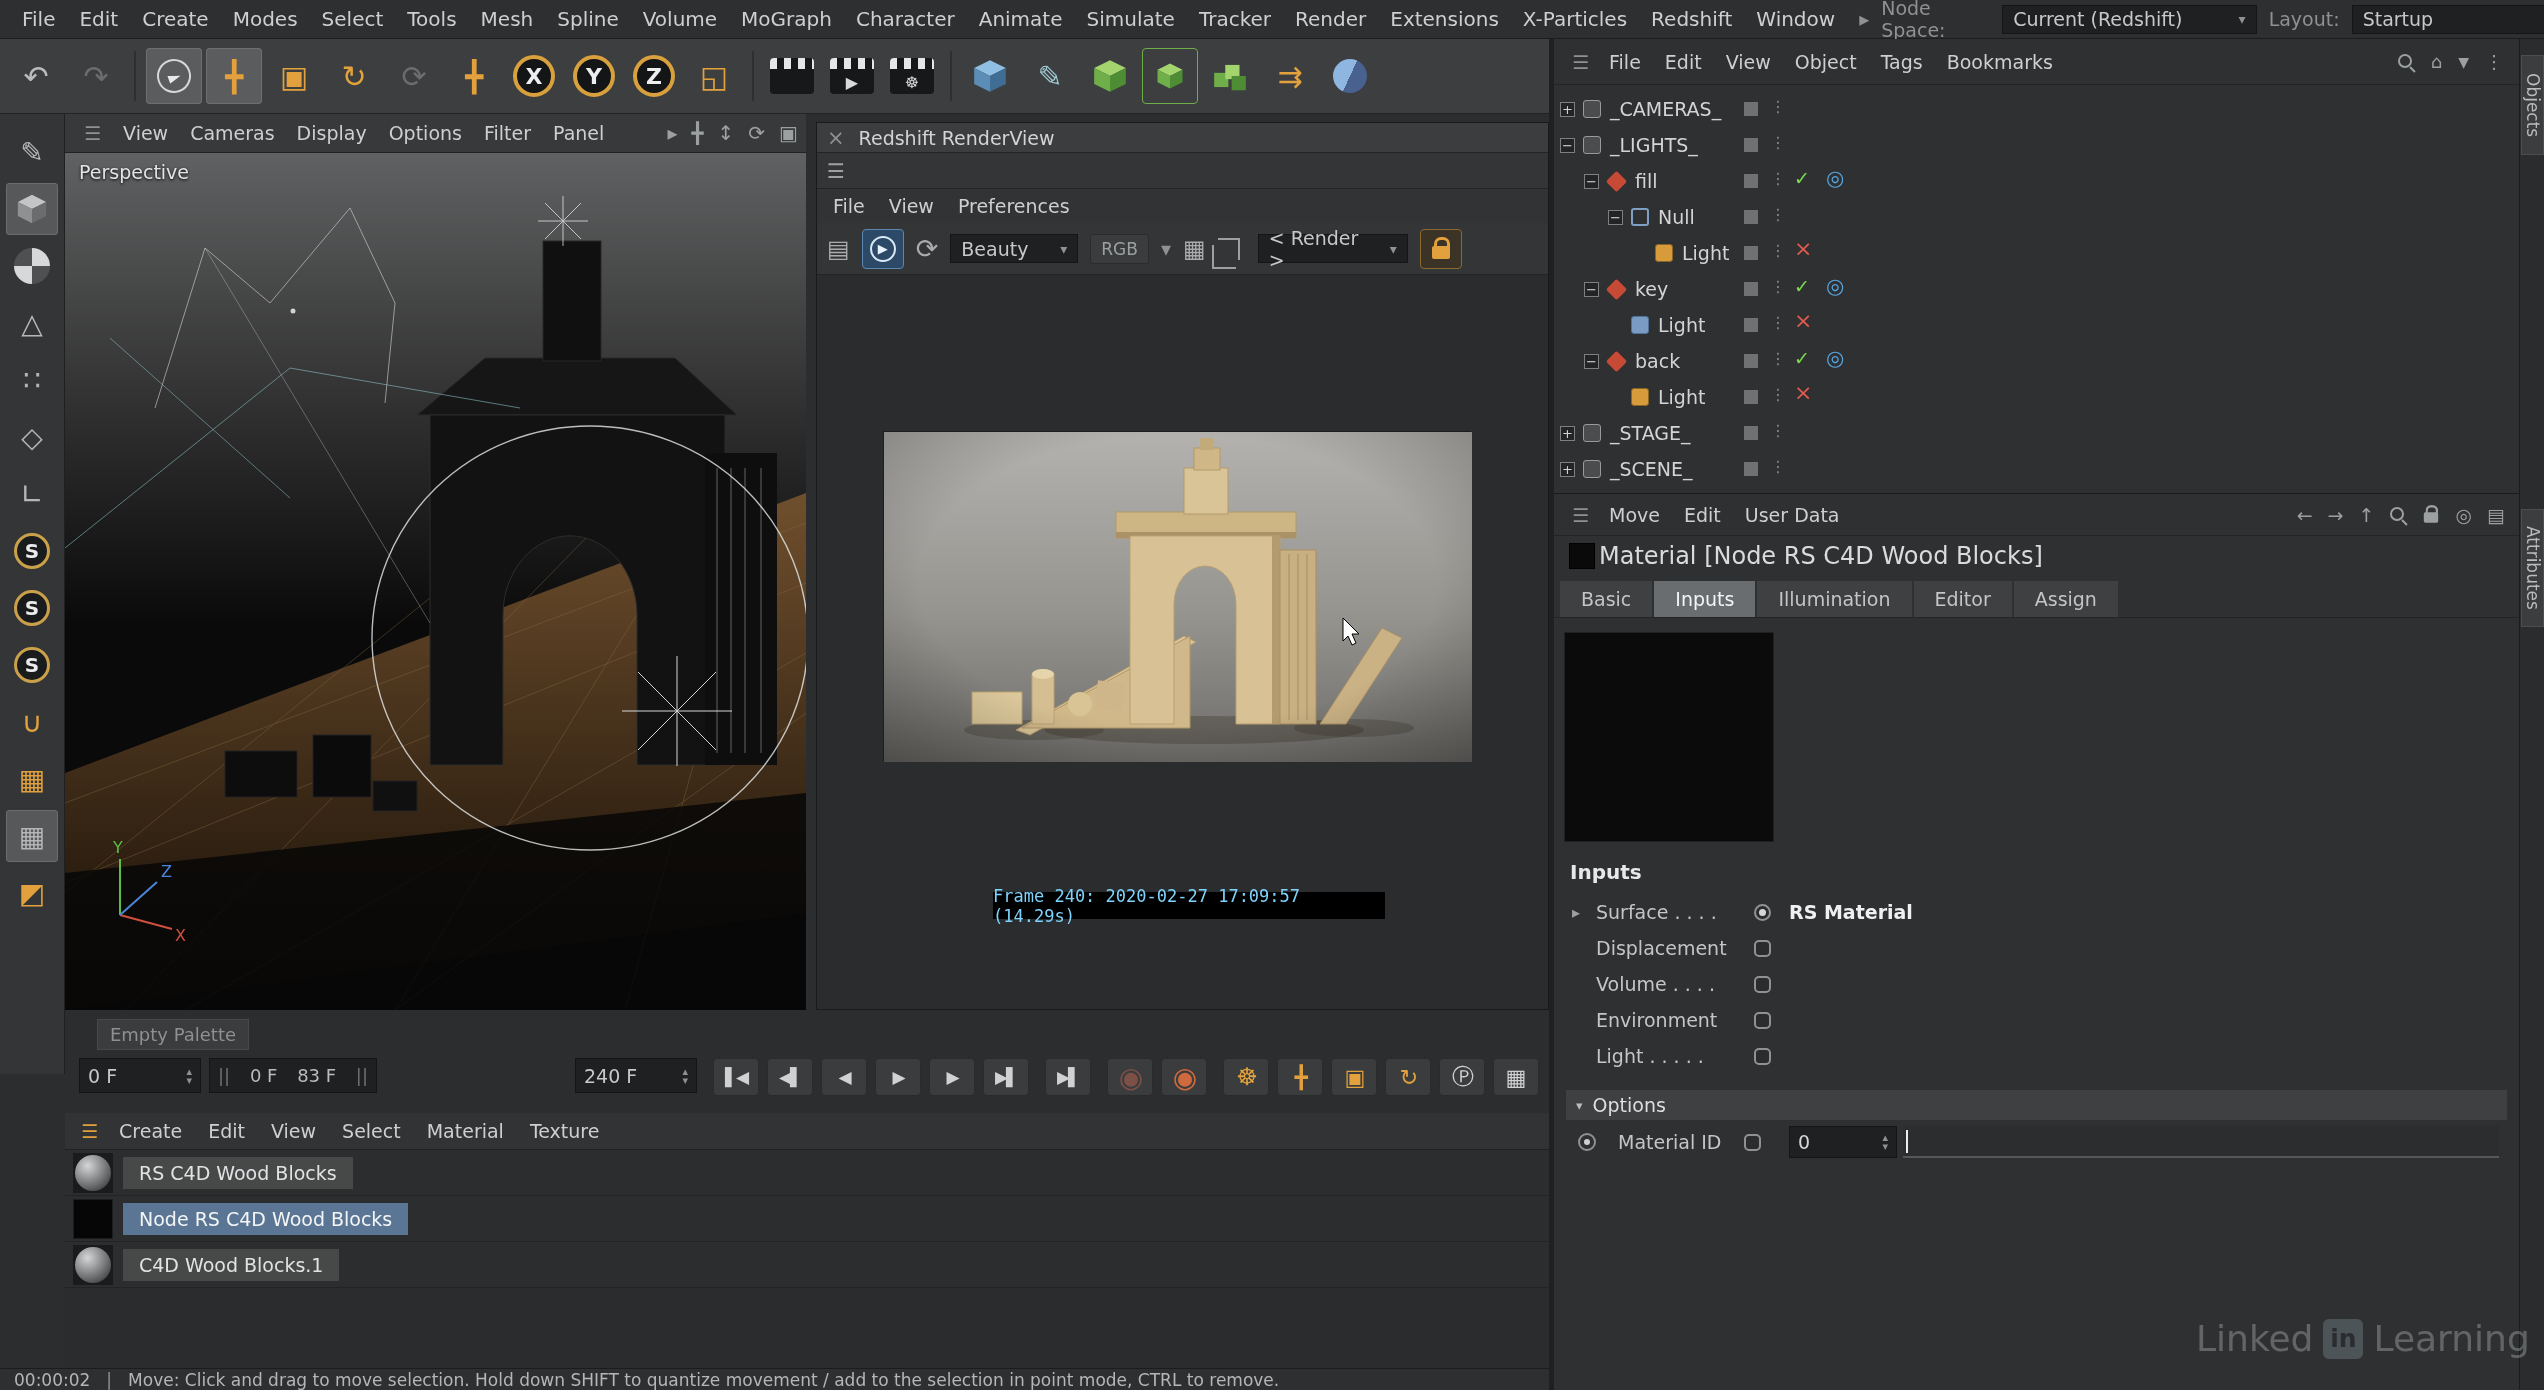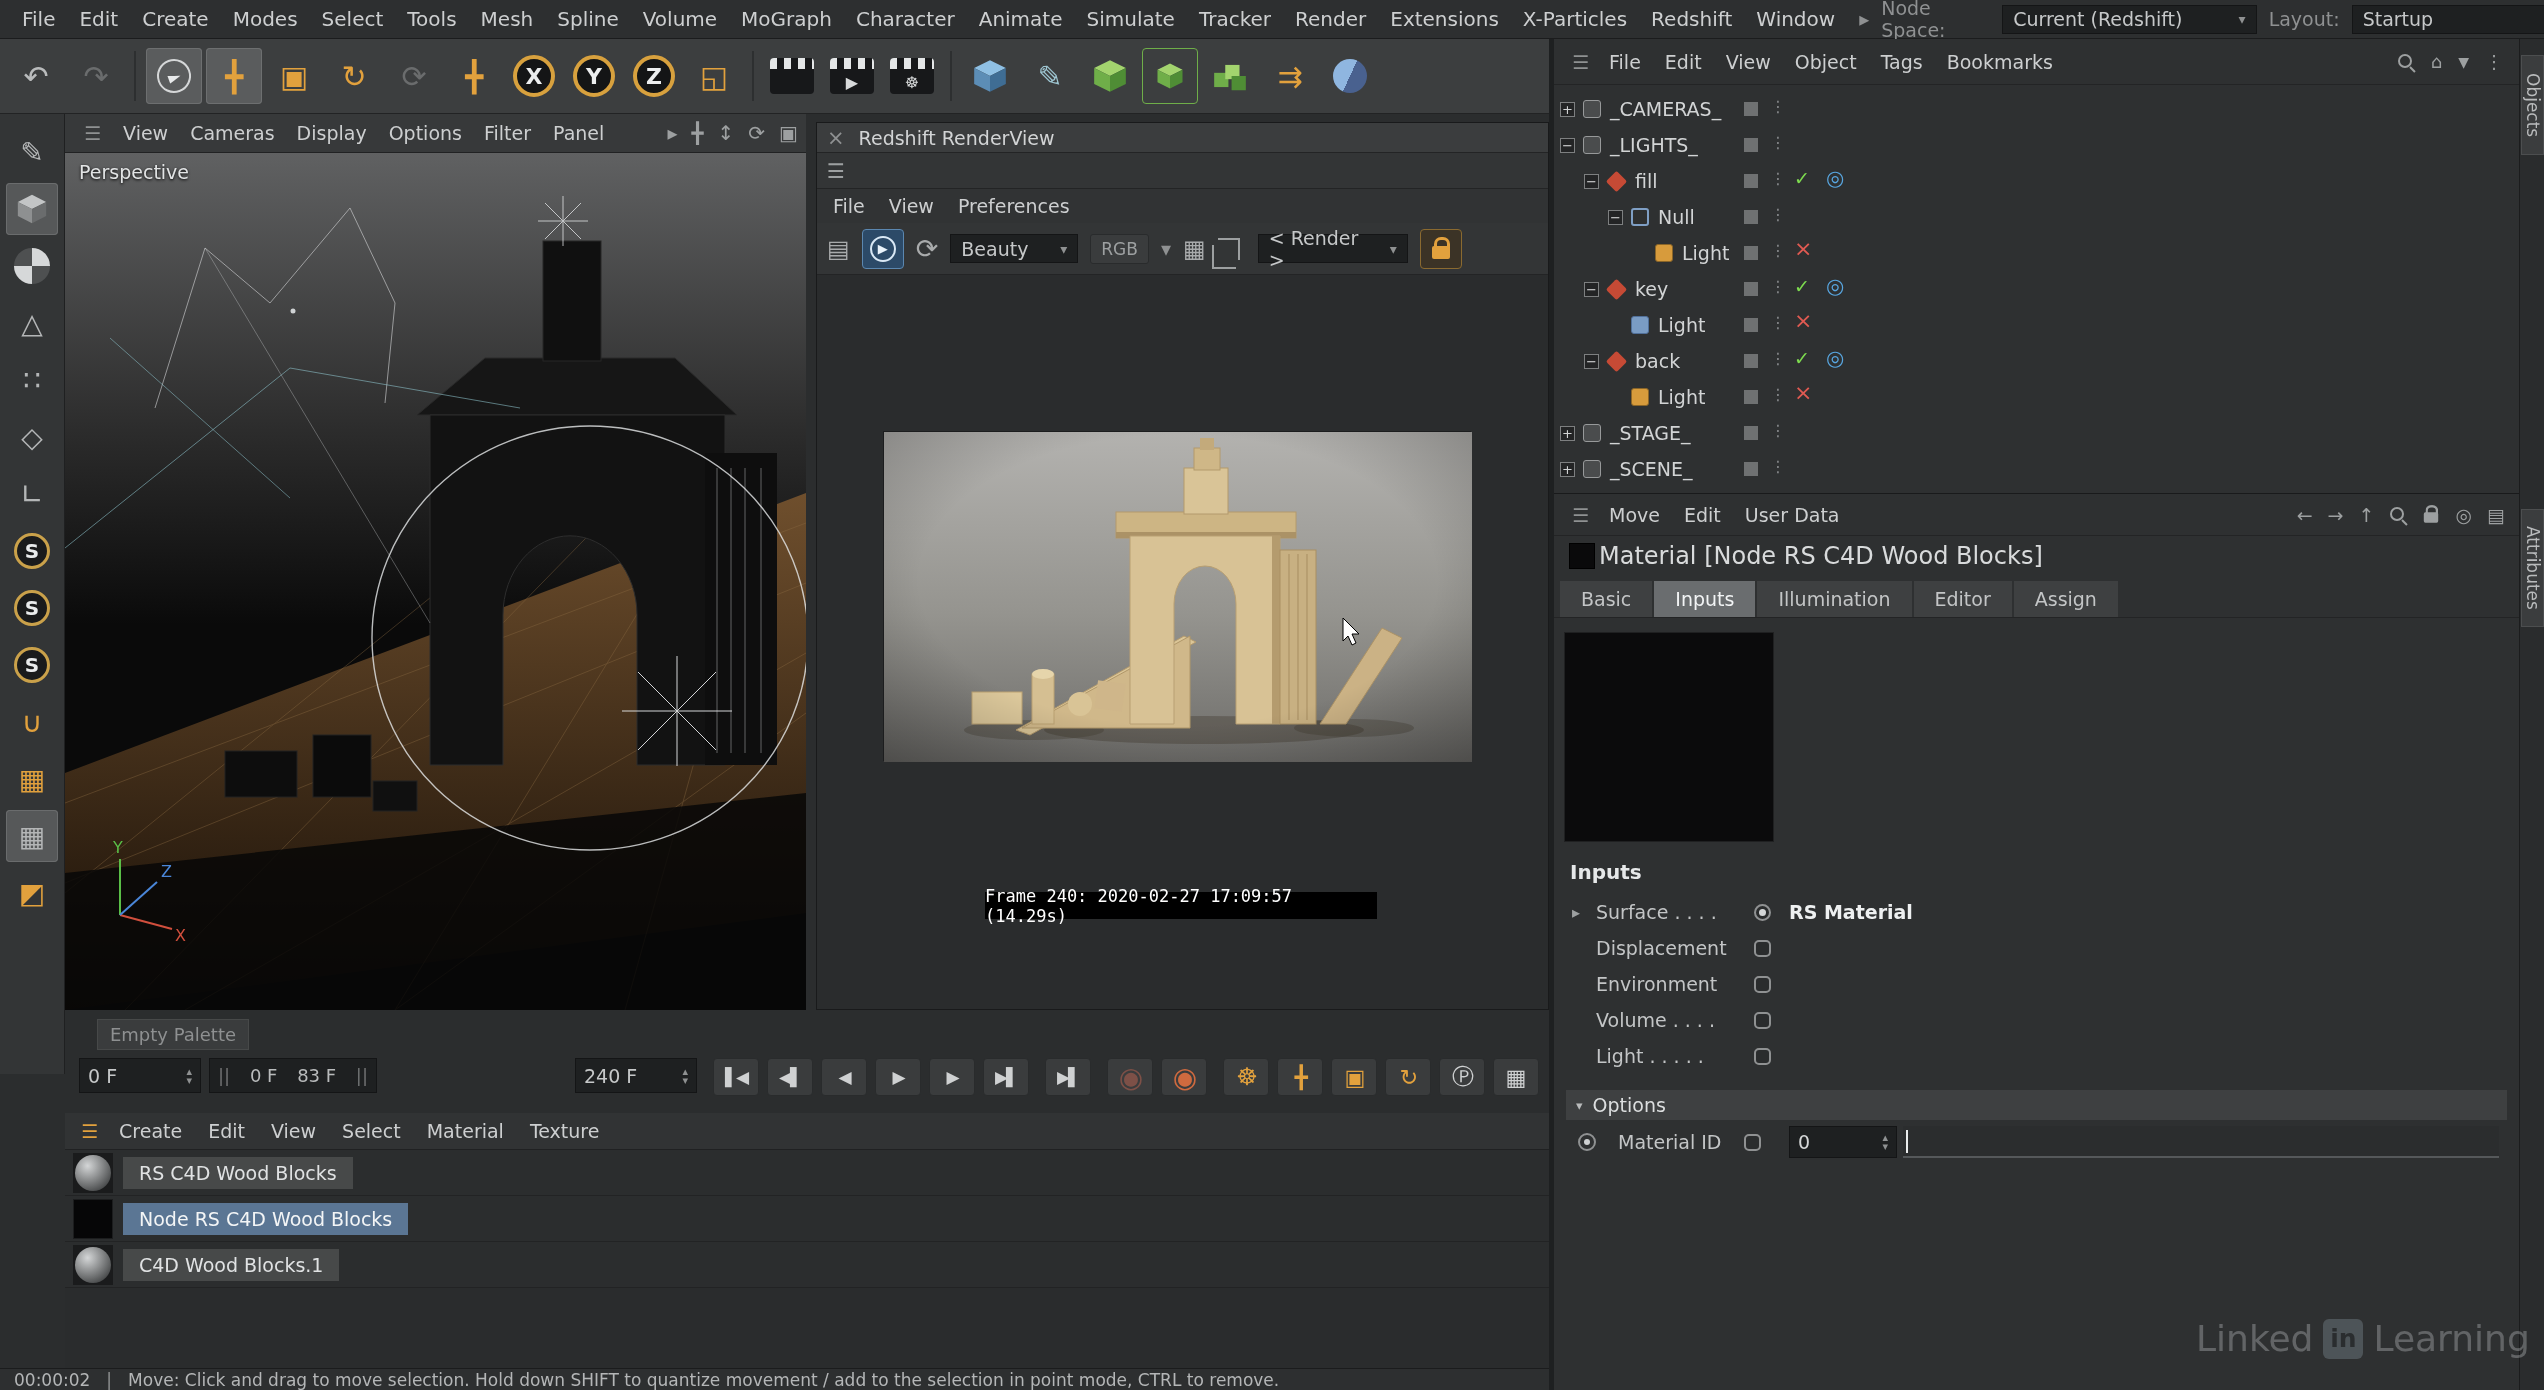--- a/index.html
+++ b/index.html
@@ -84,21 +84,21 @@
 .chip{height:30px;background:#3a3c3d;border:1px solid #292b2c;border-radius:3px;padding:0 10px;display:flex;align-items:center;color:#9da0a1;font-size:17px;}
 .crop{width:22px;height:22px;border-top:2px solid #9da0a1;border-right:2px solid #9da0a1;position:relative;flex:none;}
 .crop::before{content:"";position:absolute;left:-6px;top:5px;width:22px;height:22px;border-bottom:2px solid #9da0a1;border-left:2px solid #9da0a1;}
 .lockbox{width:42px;height:40px;background:#3b3326;border:1px solid #8a6a30;border-radius:4px;display:flex;align-items:center;justify-content:center;flex:none;}
 .lock{width:18px;height:13px;background:#e2a13d;border-radius:2px;position:relative;margin-top:8px;}
 .lock::before{content:"";position:absolute;left:2px;top:-9px;width:10px;height:9px;border:3px solid #e2a13d;border-bottom:none;border-radius:7px 7px 0 0;}
 .lock.gray{background:#9da0a1;margin-top:6px;transform:scale(.8);}
 .lock.gray::before{border-color:#9da0a1;}
 .rv-canvas{flex:1;background:#2a2c2d;position:relative;overflow:hidden;}
 .rimg{position:absolute;left:66px;top:156px;width:588px;height:330px;border:1px solid #1c1d1e;}
-.framebar{position:absolute;left:168px;top:617px;width:392px;height:27px;background:#000;color:#ffffff;font-family:"DejaVu Sans Mono","Liberation Mono",monospace;font-size:17px;display:flex;align-items:center;justify-content:center;}
+.framebar{position:absolute;left:176px;top:617px;width:392px;height:27px;background:#000;color:#7dd3fc;font-family:"DejaVu Sans Mono","Liberation Mono",monospace;font-size:17px;display:flex;align-items:center;justify-content:center;}
 .cursor-ov{position:absolute;left:524px;top:342px;}
 
 
 .vdiv{position:absolute;left:1549px;top:39px;width:5px;height:1351px;background:#1e2021;}
 .om{position:absolute;left:1554px;top:39px;width:965px;height:455px;background:#2e3031;border-bottom:1px solid #191a1b;}
 .om-menu{height:46px;display:flex;align-items:center;padding:0 10px;border-bottom:1px solid #232425;}
 .om-menu .mi{font-size:19px;padding:0 12px;}
 .om-right{margin-left:auto;display:flex;align-items:center;gap:16px;color:#9da0a1;font-size:18px;padding-right:6px;}
 .mag{width:18px;height:18px;position:relative;display:inline-block;flex:none;}
 .mag::before{content:"";position:absolute;left:1px;top:1px;width:10px;height:10px;border:2px solid #9da0a1;border-radius:50%;}
@@ -694,26 +694,26 @@
             <span class="port conn"></span>
             <span class="aval">RS Material</span>
           </div>
           <div class="arow">
             <span class="achev"></span>
             <span class="albl">Displacement</span>
             <span class="port"></span>
           </div>
           <div class="arow">
             <span class="achev"></span>
-            <span class="albl">Environment</span>
+            <span class="albl">Volume . . . .</span>
             <span class="port"></span>
           </div>
           <div class="arow">
             <span class="achev"></span>
-            <span class="albl">Volume . . . .</span>
+            <span class="albl">Environment</span>
             <span class="port"></span>
           </div>
           <div class="arow">
             <span class="achev"></span>
             <span class="albl">Light . . . . .</span>
             <span class="port"></span>
           </div>
         </div>
       <div class="opts-hdr">
         <span class="tri">▾</span>

